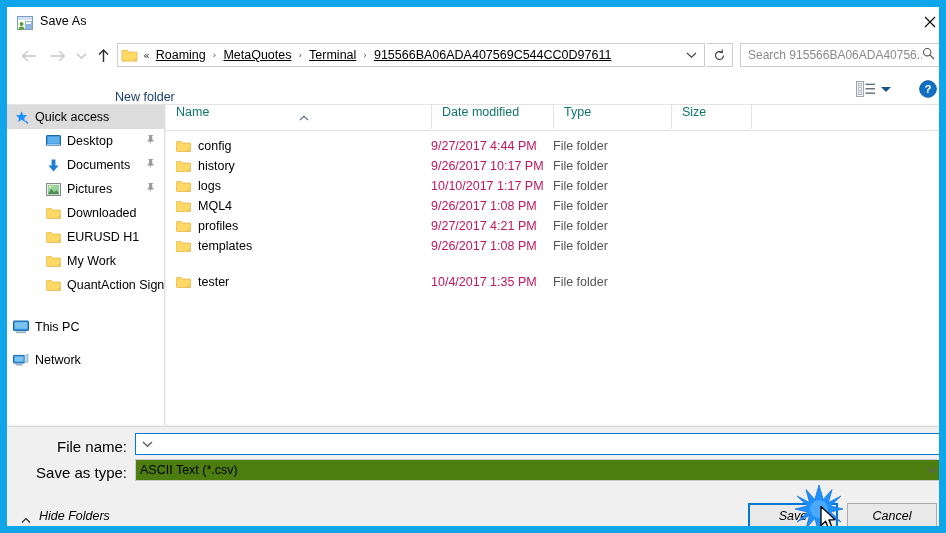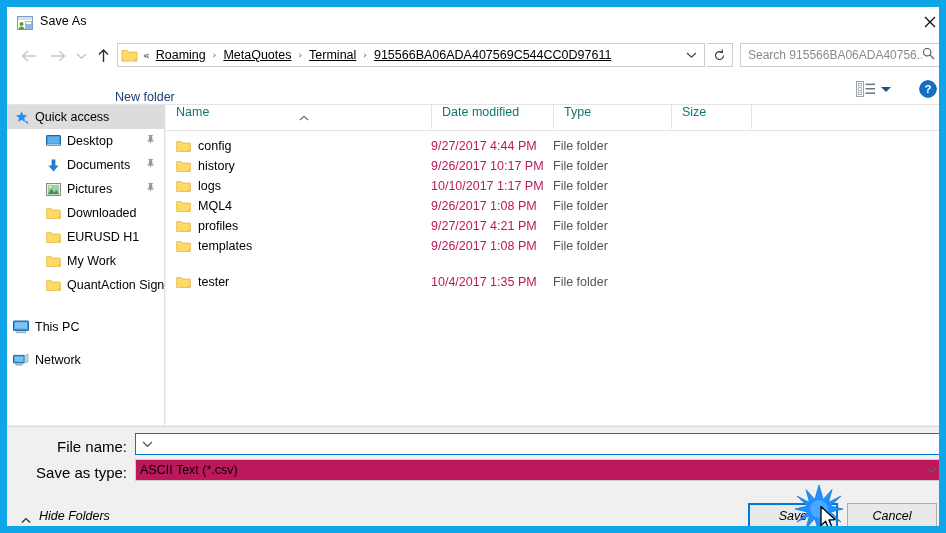--- a/index.html
+++ b/index.html
@@ -317,21 +317,21 @@
     align-items: center;
   }
   .combo-filename {
     top: 6px;
     background: #ffffff;
     border: 1px solid #0078d7;
     cursor: text;
   }
   .combo-savetype {
     top: 32px;
-    background: #be185d;
+    background: #4d7c0f;
     border: 1px solid #cccccc;
     cursor: default;
   }
   .combo-value {
     font-size: 12.5px;
     color: #000;
     margin-left: 4px;
     flex: 1 1 auto;
     white-space: nowrap;
     overflow: hidden;

